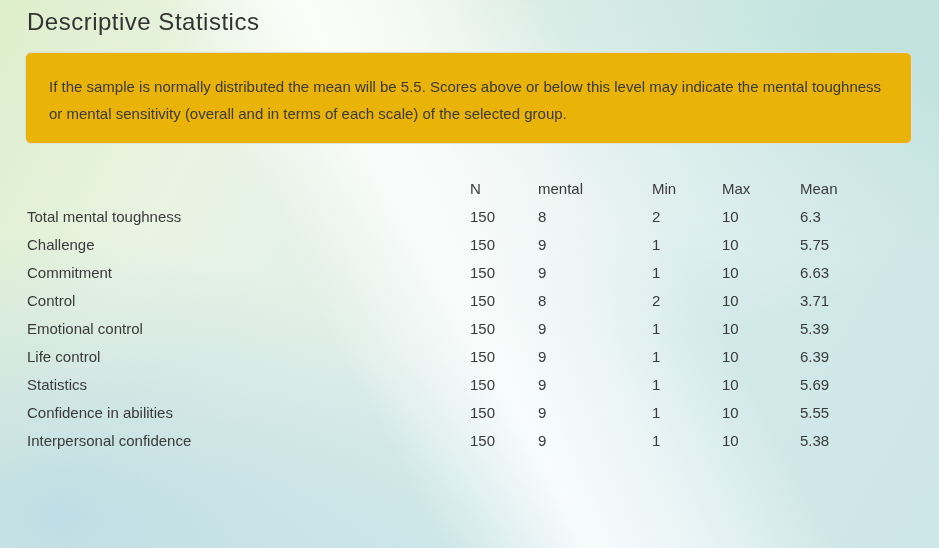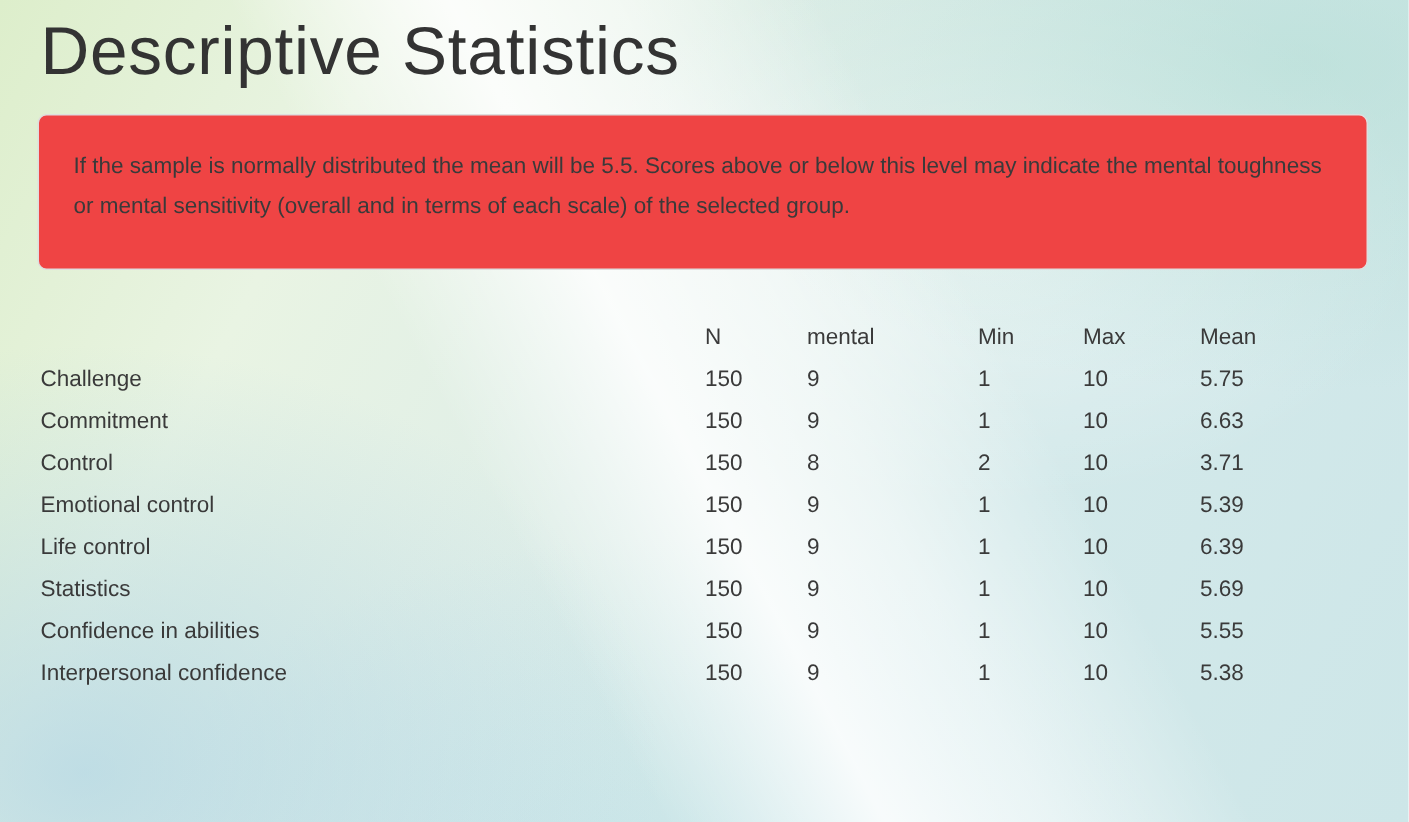--- a/index.html
+++ b/index.html
@@ -17,30 +17,30 @@
       linear-gradient(62deg, rgba(255,255,255,0) 36%, rgba(255,255,255,0.85) 48%, rgba(255,255,255,0.55) 57%, rgba(255,255,255,0) 68%),
       radial-gradient(ellipse 700px 340px at 92% 8%, rgba(173,219,207,0.50), transparent 64%),
       radial-gradient(ellipse 620px 460px at 6% 94%, rgba(158,203,229,0.55), transparent 62%),
       radial-gradient(ellipse 520px 320px at 46% 104%, rgba(188,224,231,0.50), transparent 66%),
       radial-gradient(ellipse 420px 260px at 70% 28%, rgba(255,255,255,0.45), transparent 70%),
       linear-gradient(118deg, #ddeecb 0%, #e9f4e3 22%, #dfeee8 45%, #d3e9ea 70%, #cde6e8 100%);
   }
 
   .page-title {
     margin: 8px 0 0 27px;
-    font-size: 45px;
+    font-size: 24px;
     font-weight: 400;
     letter-spacing: 0.5px;
     color: #333333;
   }
 
   .info-box {
     margin: 16px 27px 0 25px;
-    padding: 20px 26px 28px 23px;
-    background: #ef4444;
+    padding: 20px 26px 16px 23px;
+    background: #eab308;
     border: 1px solid #dedede;
     border-radius: 6px;
   }
 
   .info-box p {
     font-size: 15px;
     line-height: 27px;
     margin-bottom: 13px;
     color: #3a3a3a;
   }
@@ -95,20 +95,28 @@
       <th></th>
       <th>N</th>
       <th>mental</th>
       <th>Min</th>
       <th>Max</th>
       <th>Mean</th>
     </tr>
   </thead>
   <tbody>
       <tr>
+        <td>Total mental toughness</td>
+        <td>150</td>
+        <td>8</td>
+        <td>2</td>
+        <td>10</td>
+        <td>6.3</td>
+      </tr>
+      <tr>
         <td>Challenge</td>
         <td>150</td>
         <td>9</td>
         <td>1</td>
         <td>10</td>
         <td>5.75</td>
       </tr>
       <tr>
         <td>Commitment</td>
         <td>150</td>

